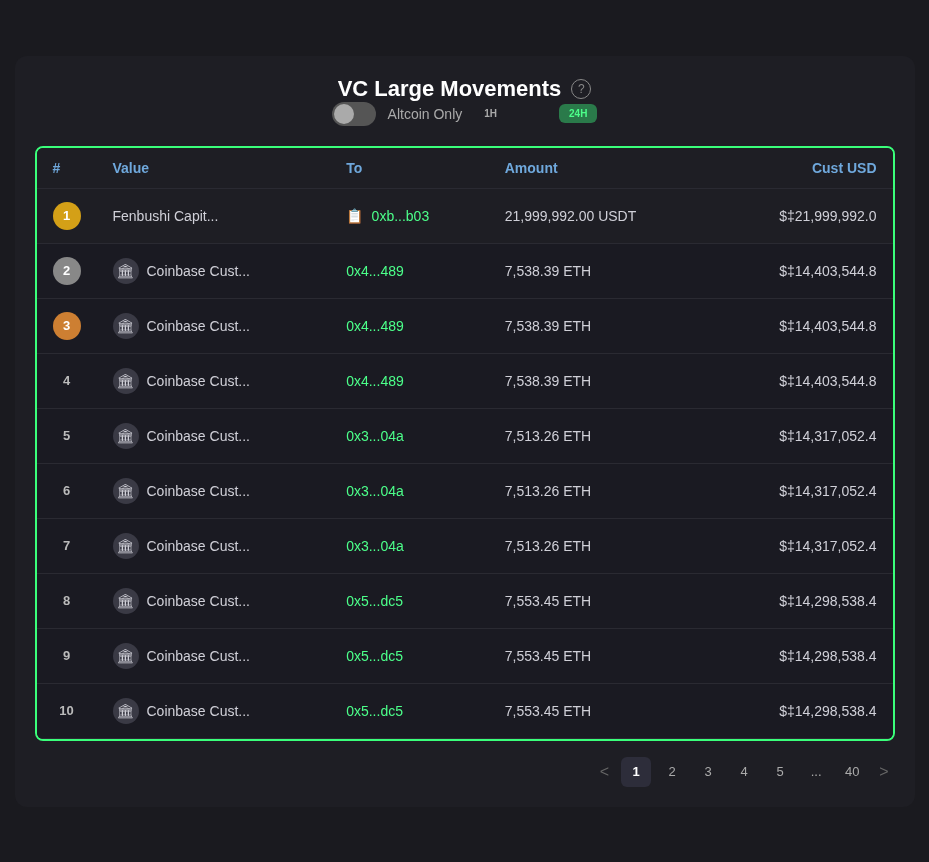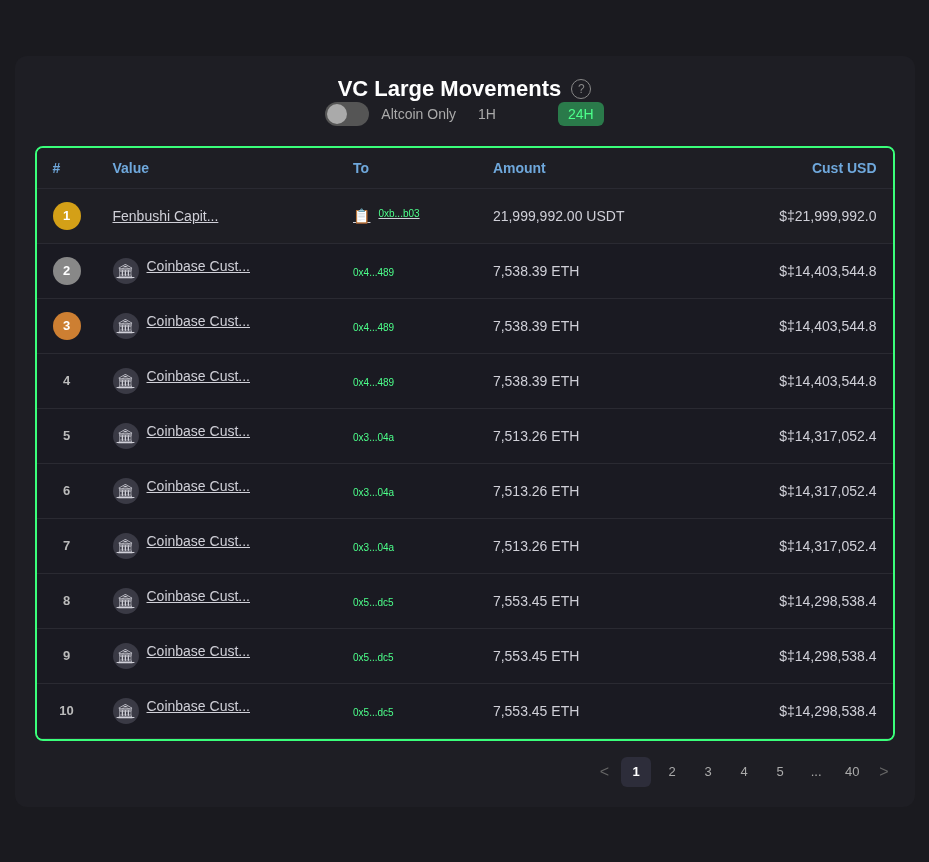--- a/index.html
+++ b/index.html
@@ -70,22 +70,22 @@
       top: 2px;
       left: 2px;
     }
     .altcoin-label {
       color: #aaa;
       font-size: 14px;
     }
     .time-btn {
       padding: 4px 10px;
       border-radius: 6px;
-      font-size: 14px;
-      font-weight: 400;
+      font-size: 10px;
+      font-weight: 700;
       cursor: pointer;
       border: none;
     }
     .time-btn.inactive {
       background: transparent;
       color: #aaa;
     }
     .time-btn.active {
       background: #2a7a4a;
       color: #4cff8a;
@@ -132,41 +132,40 @@
       justify-content: center;
       font-weight: 700;
       font-size: 13px;
     }
     .rank-badge.gold { background: #d4a017; color: #fff; }
     .rank-badge.silver { background: #888; color: #fff; }
     .rank-badge.bronze { background: #cd7f32; color: #fff; }
     .rank-badge.plain { background: transparent; color: #bbb; }
     .from-cell {
       display: flex;
-      align-items: flex-start;
+      align-items: center;
       gap: 8px;
-      text-decoration: underline;
     }
     .building-icon {
       width: 26px;
       height: 26px;
       border-radius: 50%;
       background: #3a3a45;
       display: flex;
       align-items: center;
       justify-content: center;
       font-size: 14px;
     }
     .doc-icon {
       font-size: 14px;
       color: #aaa;
     }
     .address-link {
       color: #4cff8a;
-      font-size: 10px;
+      font-size: 14px;
     }
     .from-row1 { background: #1e1e24; }
     
     .pagination {
       display: flex;
       align-items: center;
       justify-content: flex-end;
       gap: 6px;
       margin-top: 16px;
     }

